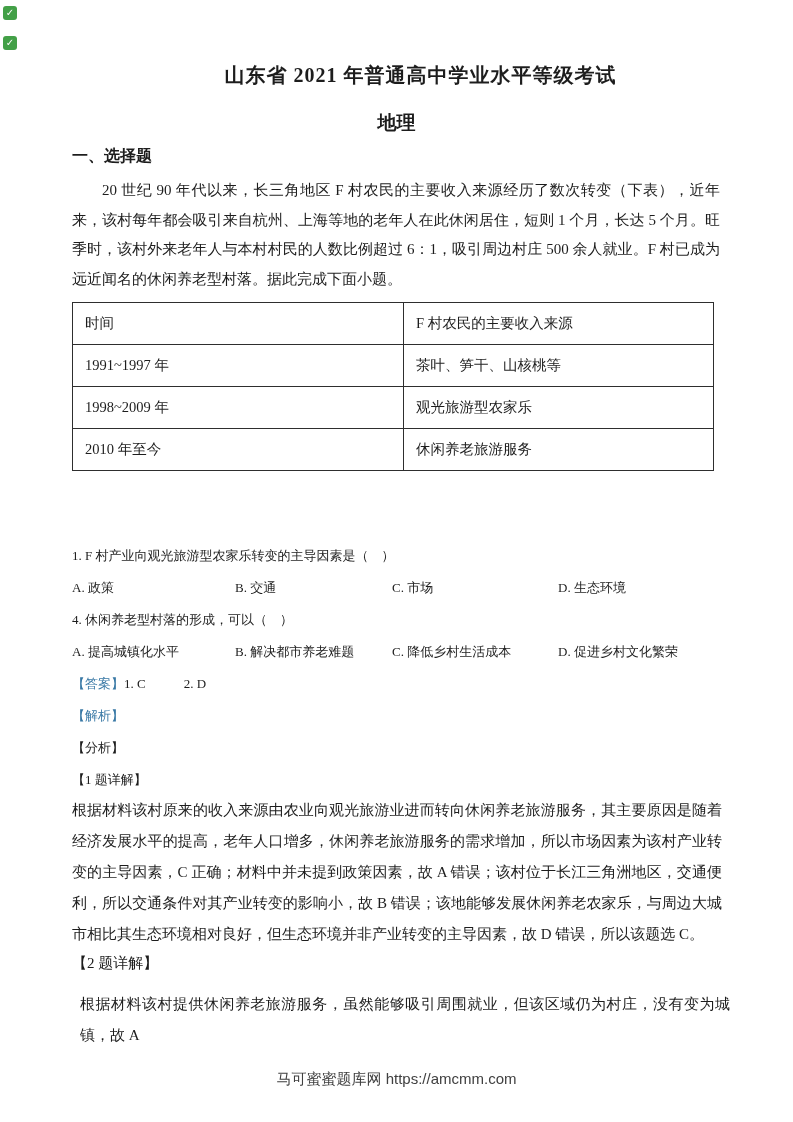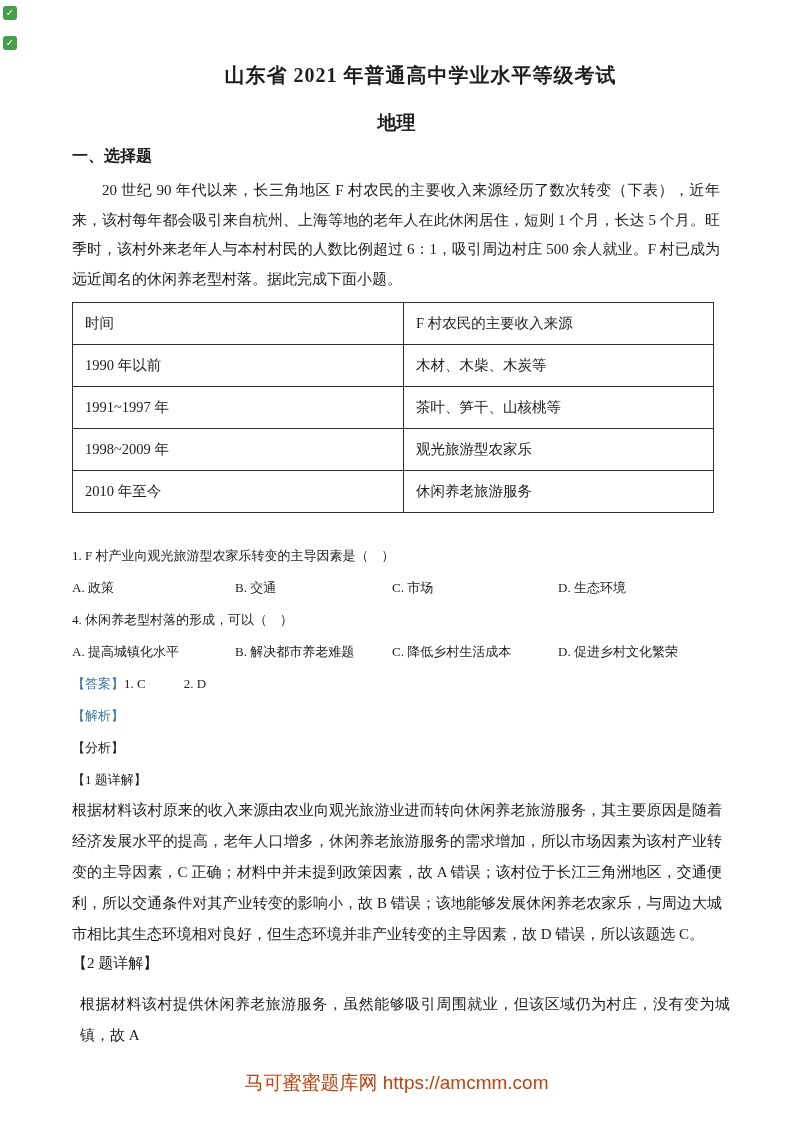--- a/index.html
+++ b/index.html
@@ -39,45 +39,41 @@
   .blue{color:#3878a5;}
   .ans-val{margin-right:38px;}
   
   .expl1{position:absolute;top:795px;left:72px;width:650px;font-size:15px;
     line-height:31px;text-align:justify;margin:0;}
   .detail2-label{position:absolute;top:954px;left:72px;font-size:15px;}
   .expl2{position:absolute;top:981px;left:72px;width:650px;font-size:15px;
     line-height:31px;text-align:justify;margin:8px;}
   
   .footer{position:absolute;top:1070px;left:0;width:793px;text-align:center;
-    font-size:19px;color:#c2410c;font-family:"Liberation Sans","DejaVu Sans",sans-serif;}
+    font-size:15px;color:#404040;font-family:"Liberation Sans","DejaVu Sans",sans-serif;}
 </style>
 </head>
 <body>
 
 <div class="page">
 
   <span class="badge b1">✓</span>
   <span class="badge b2">✓</span>
 
   <div class="title">山东省 2021 年普通高中学业水平等级考试</div>
   <div class="subject">地理</div>
   <div class="section-heading">一、选择题</div>
 
   <p class="intro">20 世纪 90 年代以来，长三角地区 F 村农民的主要收入来源经历了数次转变（下表），近年来，该村每年都会吸引来自杭州、上海等地的老年人在此休闲居住，短则 1 个月，长达 5 个月。旺季时，该村外来老年人与本村村民的人数比例超过 6：1，吸引周边村庄 500 余人就业。F 村已成为远近闻名的休闲养老型村落。据此完成下面小题。</p>
 
   <table class="income-table">
     <tbody>
       <tr>
         <td class="c1">时间</td>
         <td class="c2">F 村农民的主要收入来源</td>
-      </tr>
-      <tr>
-        <td class="c1">1990 年以前</td>
-        <td class="c2">木材、木柴、木炭等</td>
       </tr>
       <tr>
         <td class="c1">1991~1997 年</td>
         <td class="c2">茶叶、笋干、山核桃等</td>
       </tr>
       <tr>
         <td class="c1">1998~2009 年</td>
         <td class="c2">观光旅游型农家乐</td>
       </tr>
       <tr>

